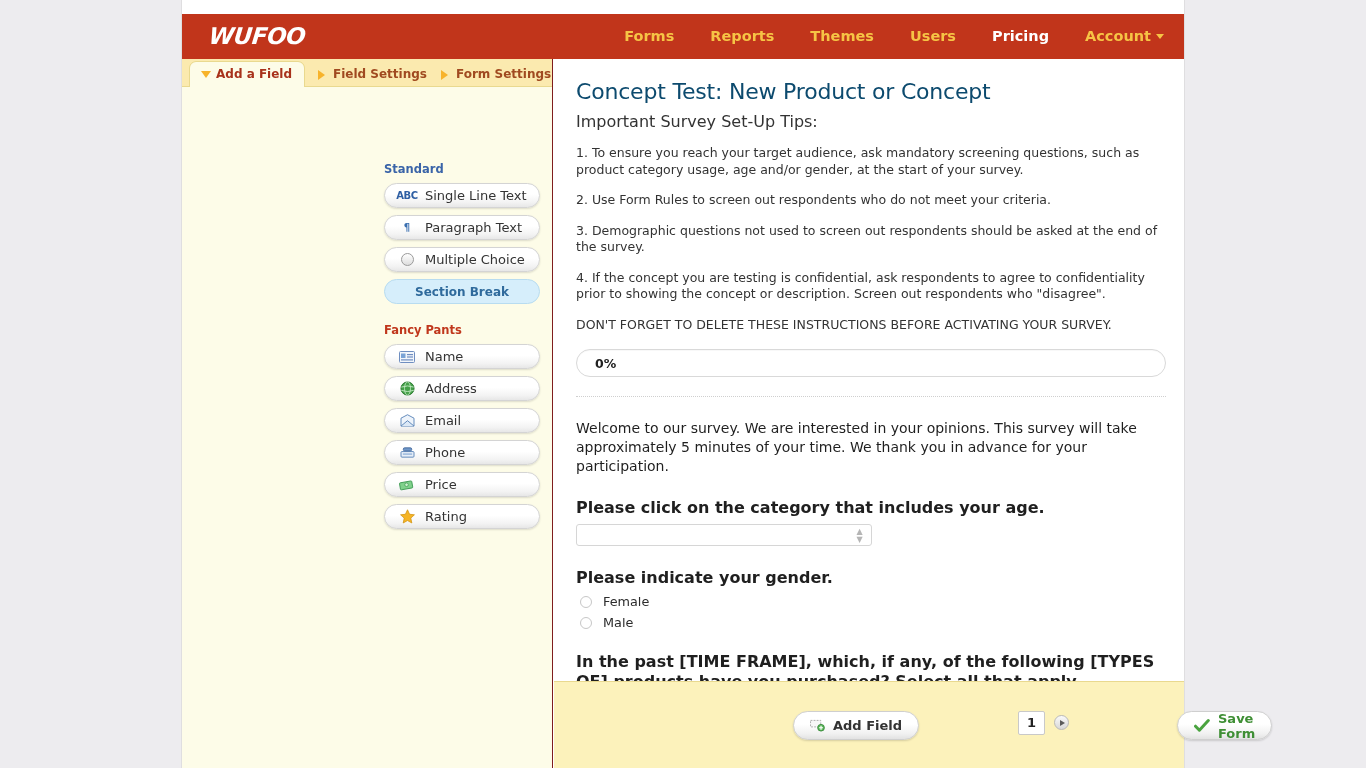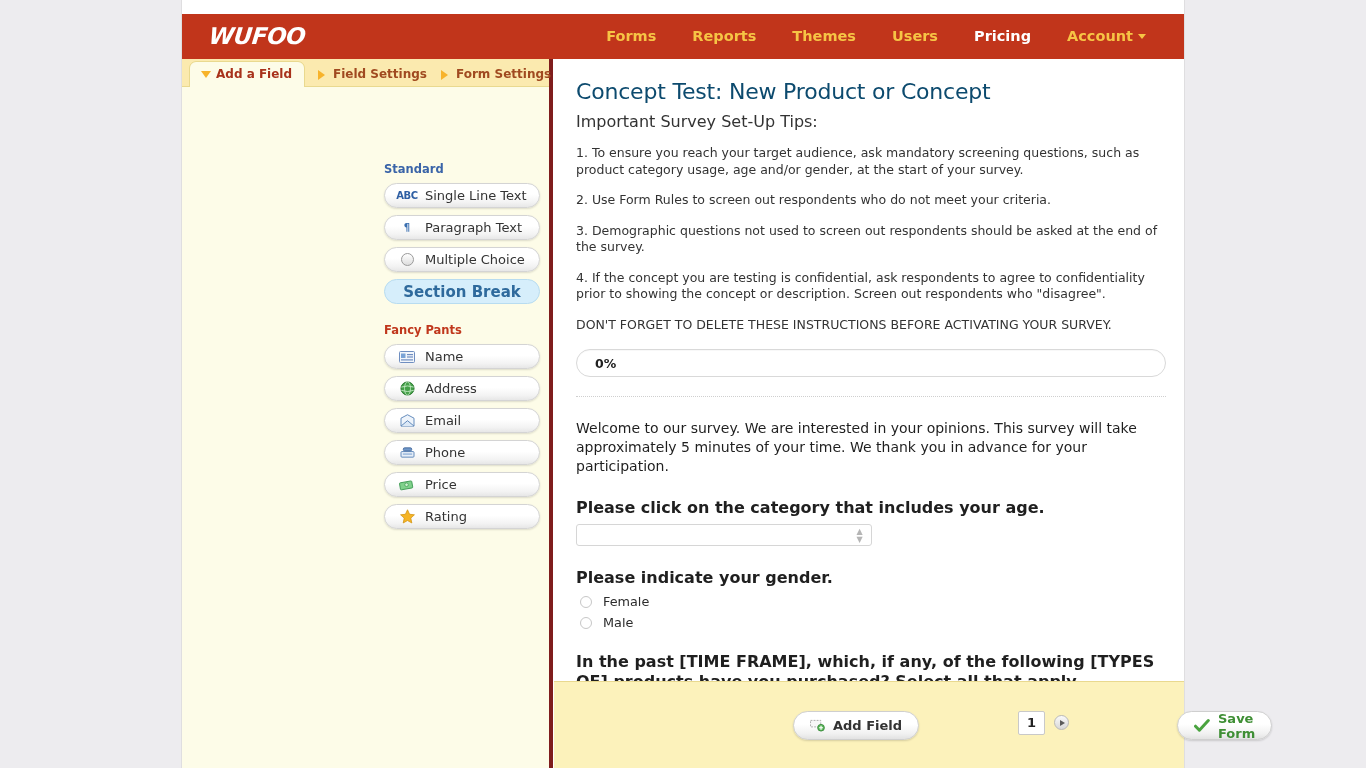--- a/index.html
+++ b/index.html
@@ -33,21 +33,21 @@
     font-style: italic;
     letter-spacing: -0.5px;
     font-family: "DejaVu Sans", "Liberation Sans", sans-serif;
     transform: skewX(-6deg);
     user-select: none;
   }
   .navlinks {
     position: absolute; right: 0; top: 0;
     height: 45px;
     display: flex; align-items: center;
-    padding-right: 20px;
+    padding-right: 2px;
   }
   .navlink {
     color: #f6c445;
     font-size: 14.5px;
     font-weight: bold;
     padding: 0 18px;
     line-height: 45px;
     text-decoration: none;
     white-space: nowrap;
     cursor: pointer;
@@ -61,21 +61,21 @@
     border-right: 4.5px solid transparent;
     border-top: 5px solid #f6c445;
     vertical-align: 2px;
   }
 
   
   .sidebar {
     position: absolute; left: 0; top: 59px;
     width: 371px; height: 709px;
     background: #fdfce8;
-    border-right: 4px solid #7f1d1d;
+    border-right: 1px solid #7f1d1d;
   }
   .tabbar {
     position: relative;
     height: 28px;
     background: #fbeaaf;
     border-bottom: 1px solid #e9d98f;
   }
   .tab {
     position: absolute;
     top: 3px;
@@ -143,21 +143,21 @@
     display: flex; align-items: center; justify-content: center;
     font-size: 10px; font-weight: bold;
   }
   .fieldbtn .lbl { white-space: nowrap; }
   .col-l { left: 202px; width: 156px; }
   .col-r { left: 375px; width: 155px; }
 
   .break-btn {
     justify-content: center;
     border-radius: 13px;
-    font-size: 15px;
+    font-size: 12px;
     font-weight: bold;
   }
   .break-btn .lbl { margin: 0; }
   #b-section {
     background: #d6eefb;
     border: 1px solid #b8dcf0;
     color: #2f6a9c;
     box-shadow: none;
   }
   #b-page {

